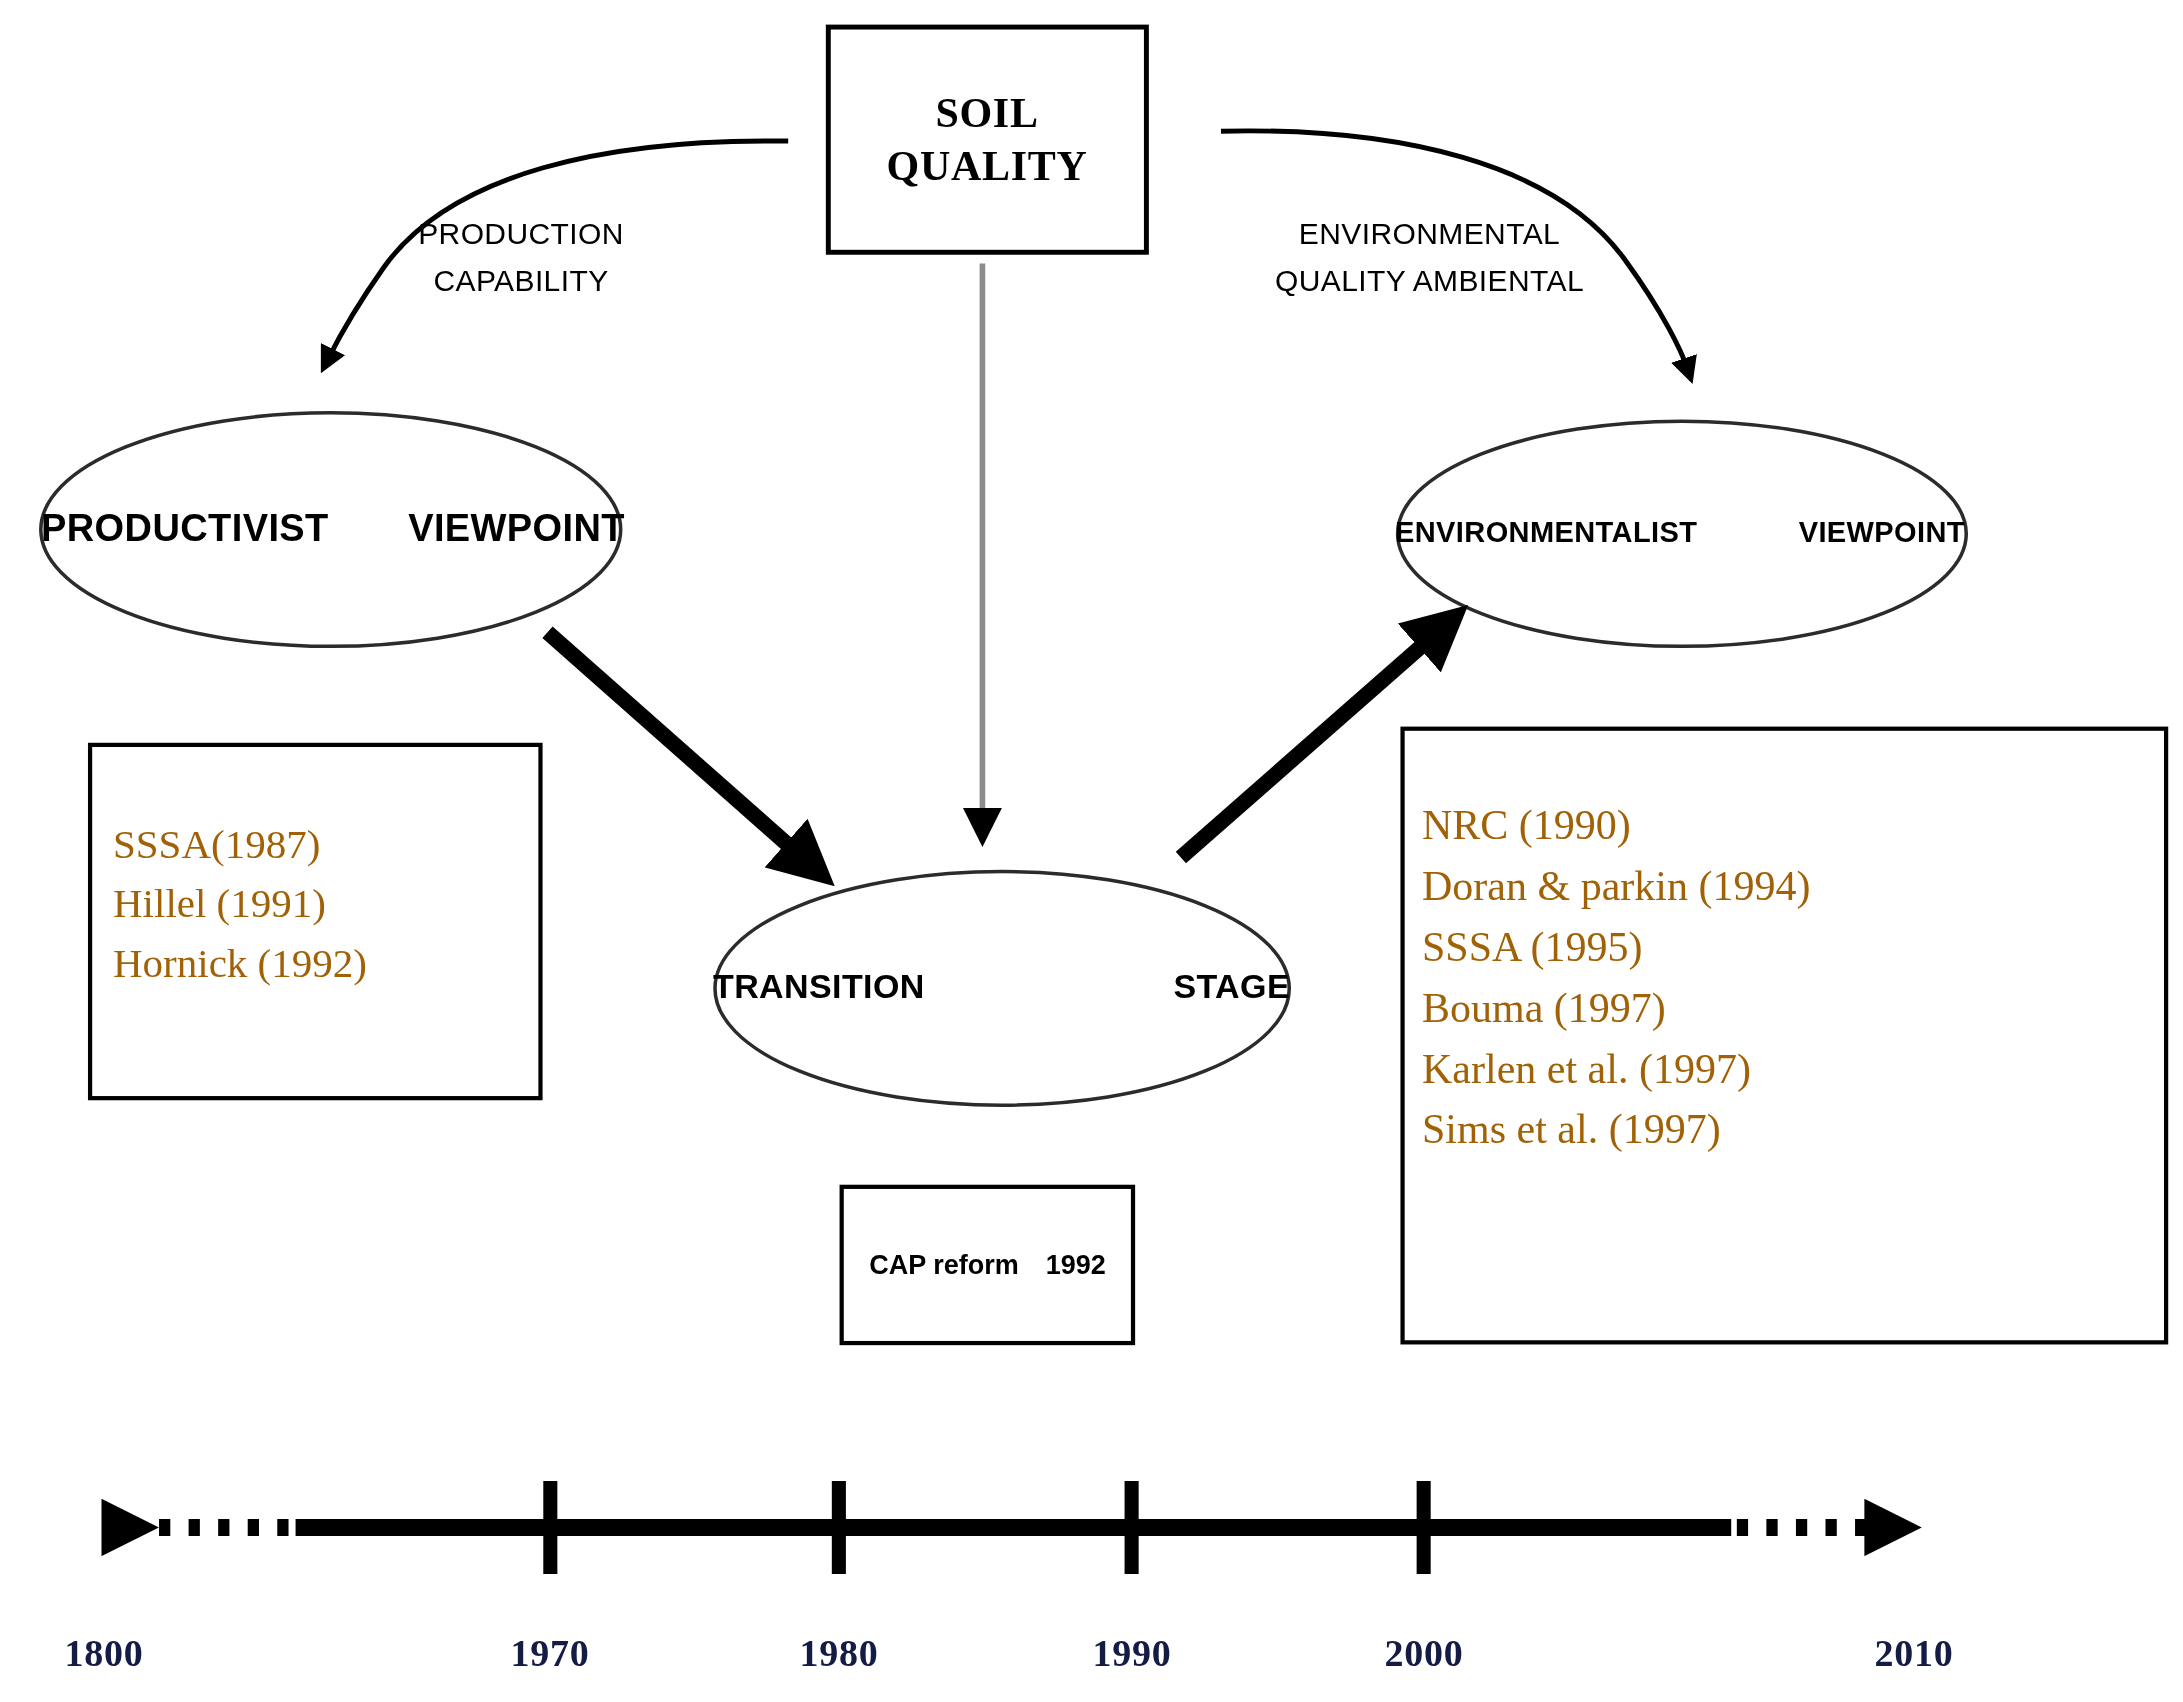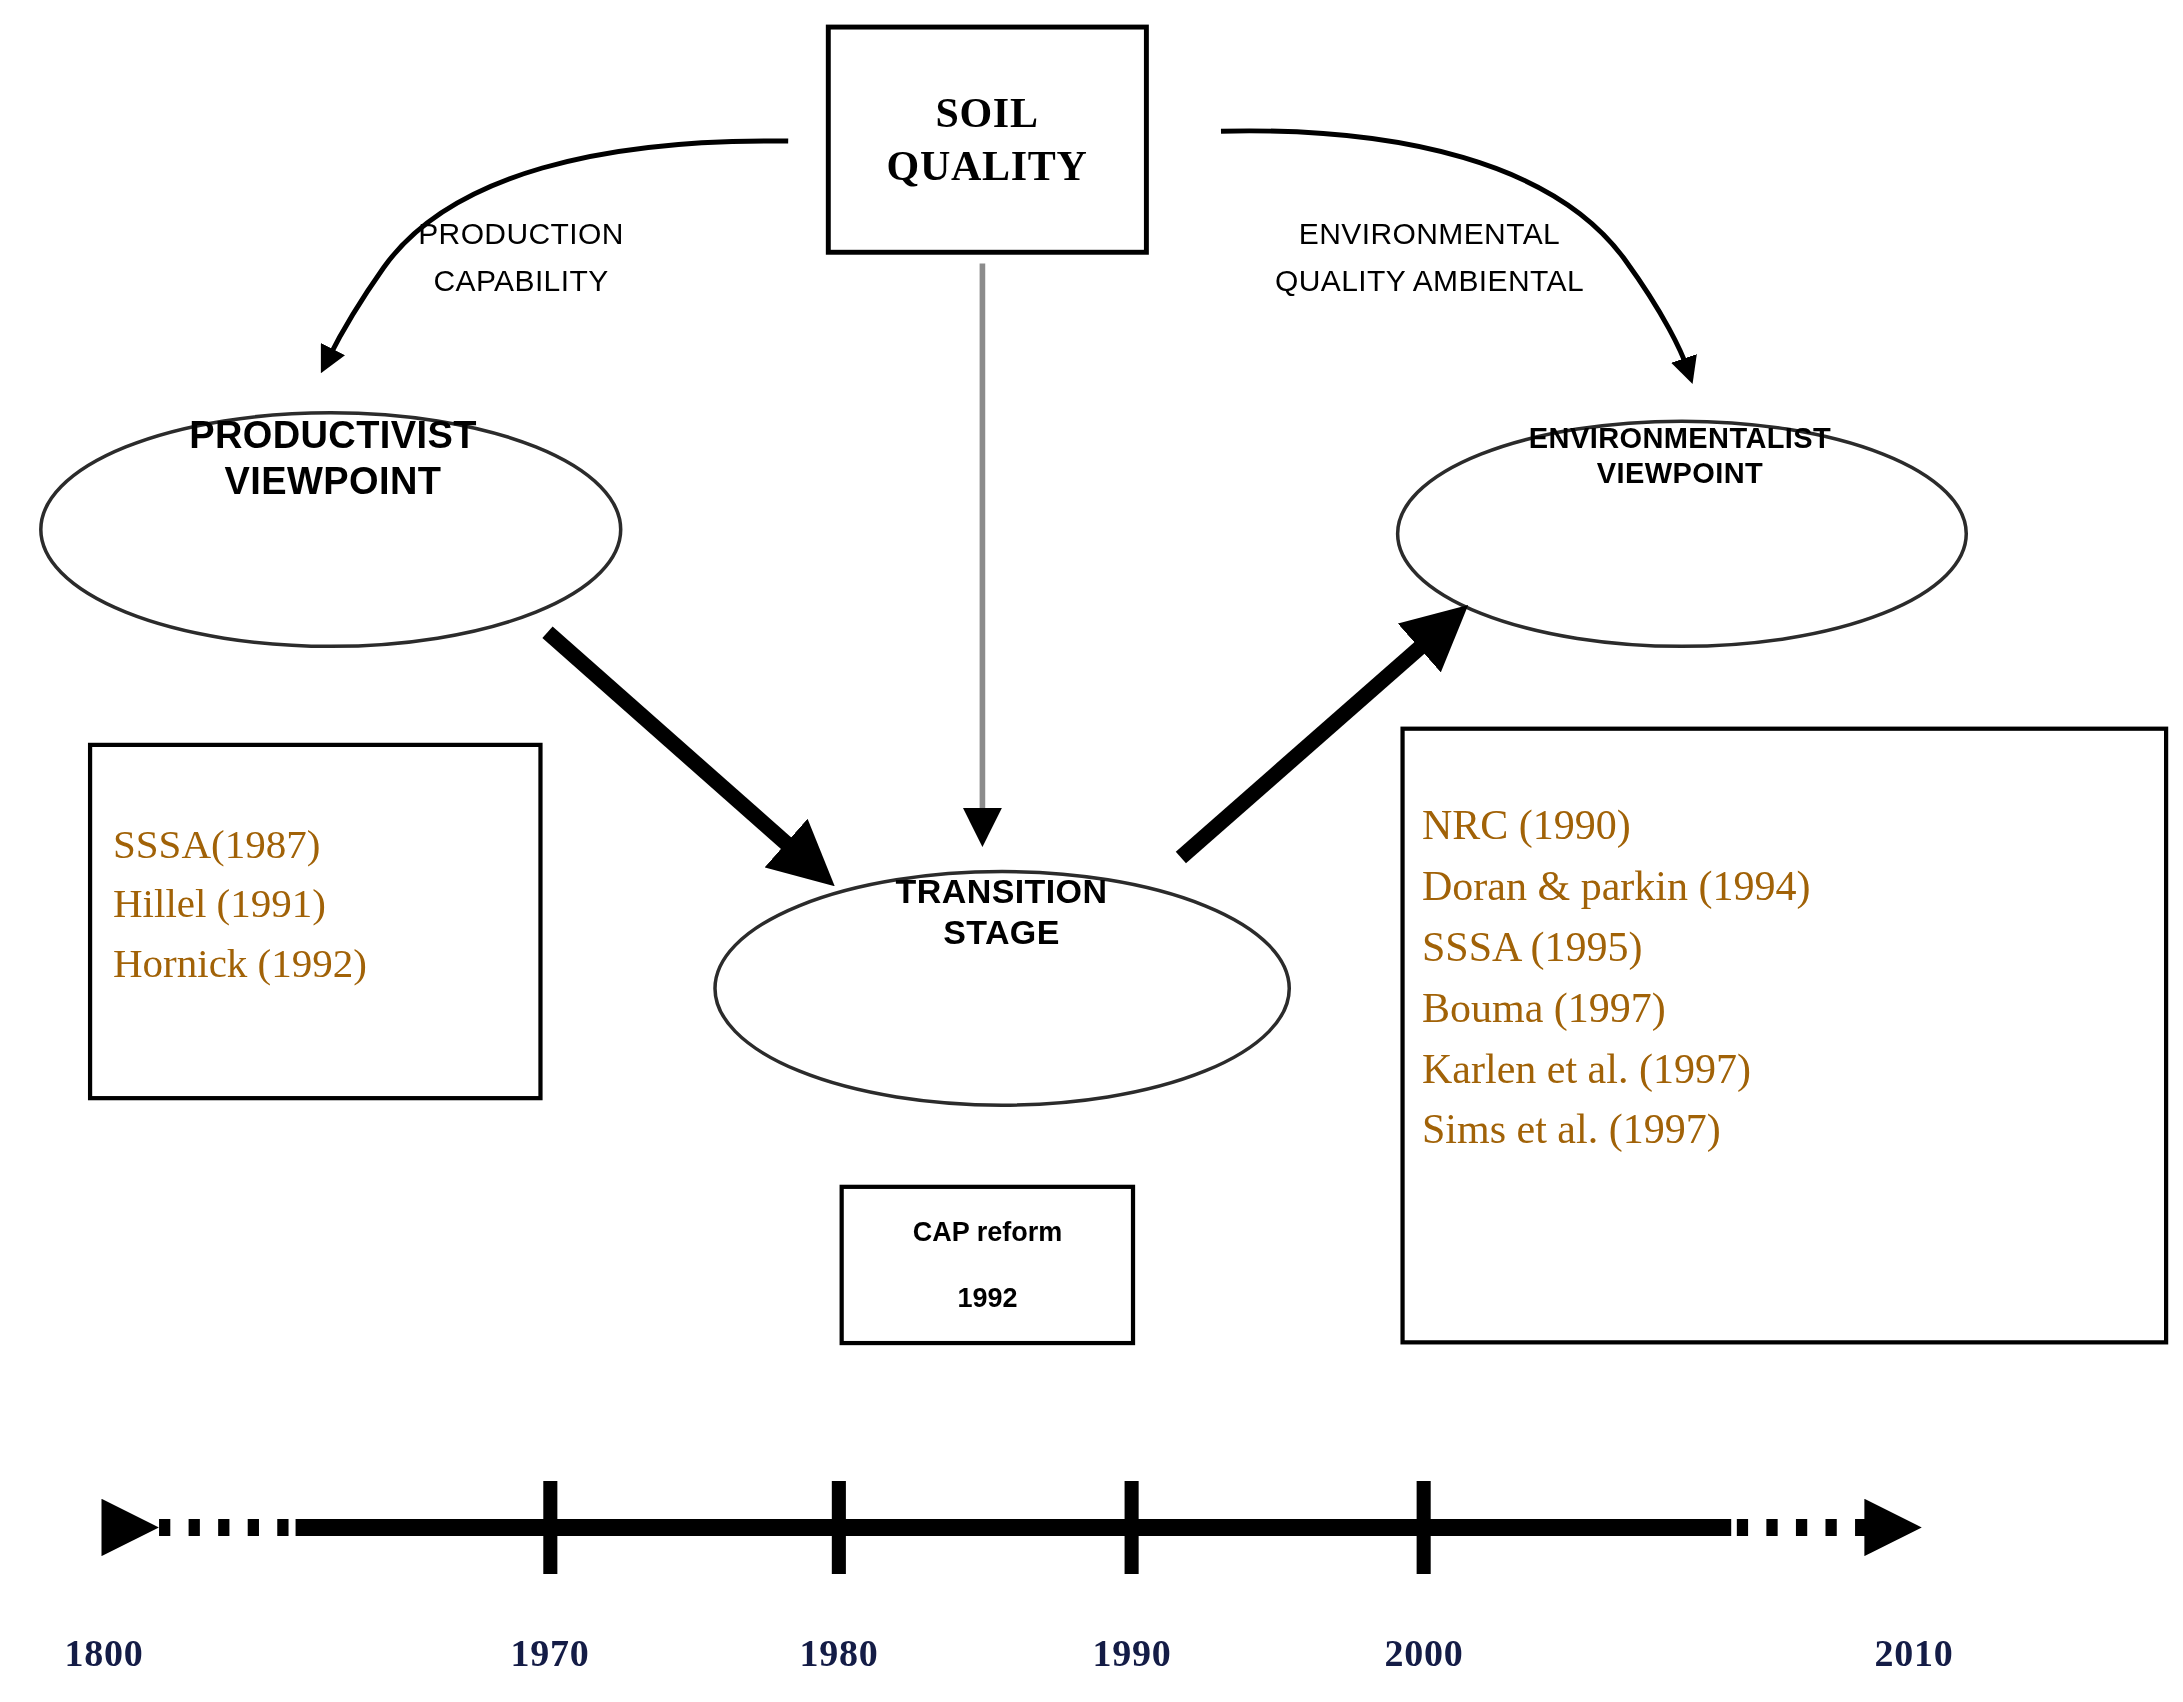--- a/index.html
+++ b/index.html
@@ -53,23 +53,23 @@
     letter-spacing: 0.4px;
     line-height: 1.55;
   }
   .branch-left  { left: 338px;  top: 211px;  width: 366px; }
   .branch-right { left: 1197px; top: 211px;  width: 465px; }
 
   .ellipse-text {
     font-family: "Liberation Sans", sans-serif;
     font-weight: bold;
     display: flex;
-    flex-direction: column;
+    flex-direction: row;
     align-items: center;
-    justify-content: flex-start;
+    justify-content: space-between;
     line-height: 1.22;
   }
   .ell-prod {
     left: 41px; top: 412px; width: 584px; height: 232px;
     font-size: 38px; letter-spacing: 0.4px;
   }
   .ell-env {
     left: 1395px; top: 421px; width: 570px; height: 224px;
     font-size: 29px; letter-spacing: 0.4px;
   }
@@ -89,21 +89,21 @@
   .reflist-left  { left: 113px;  top: 815px; }
   .reflist-right { left: 1422px; top: 795px; font-size: 42px; }
   .reflist div { white-space: nowrap; }
 
   .cap-box-text {
     left: 842px; top: 1187px; width: 291px; height: 156px;
     font-family: "Liberation Sans", sans-serif;
     font-weight: bold;
     font-size: 27px;
     display: flex;
-    flex-direction: column;
+    flex-direction: row;
     align-items: center;
     justify-content: center;
     gap: 27px;
   }
   
   .year {
     position: absolute;
     font-family: "Liberation Serif", "DejaVu Serif", serif;
     font-weight: bold;
     font-size: 38px;

